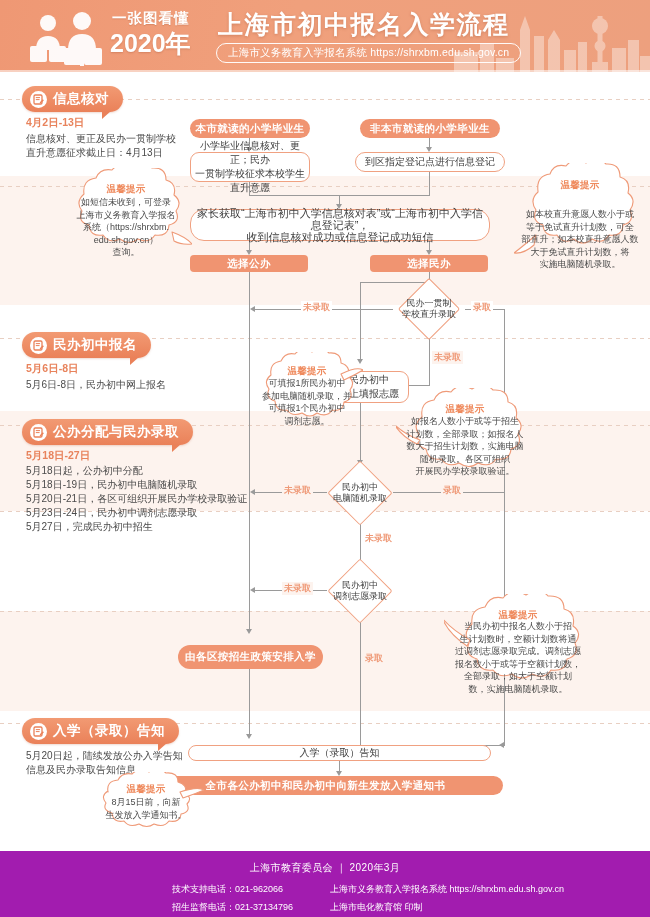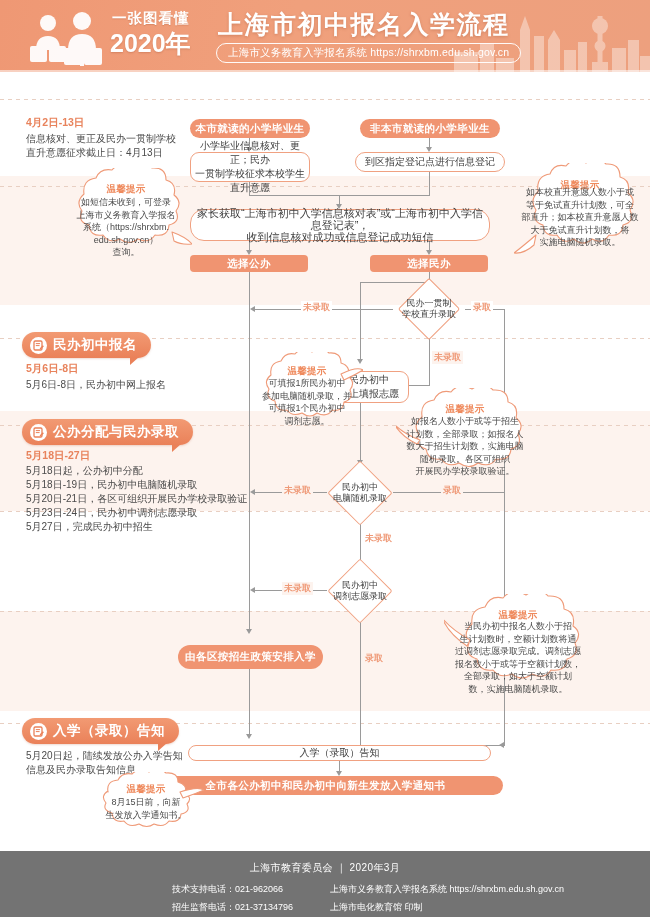--- a/index.html
+++ b/index.html
@@ -170,21 +170,21 @@
     color: #ef8a5d; font-size: 9.5px; font-weight: bold; letter-spacing: .3px;
   }
   .cloud .c-body {
     position: absolute; color: #4a4a4a; font-size: 9px; line-height: 12.5px;
     text-align: center;
   }
 
   
   .footer {
     position: absolute; left: 0; bottom: 0; width: 650px; height: 66px;
-    background: #737373;
+    background: #a21caf;
   }
   .footer .f1 {
     position: absolute; left: 0; top: 10px; width: 650px; text-align: center;
     color: #fff; font-size: 10px; letter-spacing: .4px;
   }
   .footer .fcol { position: absolute; color: #fff; font-size: 9px; white-space: nowrap; }
 </style>
 </head>
 <body>
 
@@ -238,20 +238,31 @@
         <rect x="52" y="34" width="4" height="22"></rect>
       </g>
     </svg>
     <div class="hdr-sm">一张图看懂</div>
     <div class="hdr-year">2020年</div>
     <div class="hdr-title">上海市初中报名入学流程</div>
     <div class="hdr-pill">上海市义务教育入学报名系统 https://shrxbm.edu.sh.gov.cn</div>
     <div class="hdr-rule"></div>
   </div>
 
+  <div class="sec-tag" style="left:22px;top:86px;">
+    <span class="ico">
+      <svg width="11" height="11" viewBox="0 0 11 11">
+          <rect x="1" y="1" width="8" height="9" rx="1.2" fill="none" stroke="#ea8159" stroke-width="1.3"></rect>
+          <path d="M3.2 3.6 h3.4 M3.2 5.6 h3" stroke="#ea8159" stroke-width="1" stroke-linecap="round"></path>
+          <path d="M6.6 8.4 l3.2 -3.2 l1.1 1.1 l-3.2 3.2 z" fill="#ea8159"></path>
+        </svg>
+    </span>
+    <span class="lbl">信息核对</span>
+    <span class="tail"></span>
+  </div>
   <div class="sec-date" style="left:26px;top:116px;">4月2日-13日</div>
   <div class="sec-body" style="left:26px;top:132px;width:180px;">信息核对、更正及民办一贯制学校
 直升意愿征求截止日：4月13日</div>
 
   <div class="sec-tag" style="left:22px;top:332px;">
     <span class="ico">
       <svg width="11" height="11" viewBox="0 0 11 11">
           <rect x="1" y="1" width="8" height="9" rx="1.2" fill="none" stroke="#ea8159" stroke-width="1.3"></rect>
           <path d="M3.2 3.6 h3.4 M3.2 5.6 h3" stroke="#ea8159" stroke-width="1" stroke-linecap="round"></path>
           <path d="M6.6 8.4 l3.2 -3.2 l1.1 1.1 l-3.2 3.2 z" fill="#ea8159"></path>
@@ -440,21 +451,21 @@
 edu.sh.gov.cn）
 查询。</div>
   </div>
 
   <div class="cloud" style="left:514px;top:163px;width:132px;height:100px;">
     <svg width="132" height="100" viewBox="0 0 132 100">
       <path d="M24 28 q-2 -15 12 -17 q4 -11 16 -8 q8 -10 20 -3 q11 -8 20 1 q14 -1 14 13 q11 3 8 16 q9 7 2 17 q5 12 -7 15 q-1 12 -14 10 q-6 10 -17 4 q-9 8 -18 0 q-11 6 -17 -4 q-13 2 -14 -10 q-12 -4 -7 -15 q-7 -10 2 -18 z" fill="#ffffff" stroke="#ef9a78" stroke-width="1.1" stroke-linejoin="round"></path>
       <path d="M22 72 q-14 12 -22 18 q10 1 20 -8 z" fill="#ffffff" stroke="#ef9a78" stroke-width="1.1" stroke-linejoin="round"></path>
     </svg>
     <div class="c-title" style="top:16px;">温馨提示</div>
-    <div class="c-body" style="top:23px;left:4px;width:124px;white-space:pre-line;">如本校直升意愿人数小于或
+    <div class="c-body" style="top:45px;left:4px;width:124px;white-space:pre-line;">如本校直升意愿人数小于或
 等于免试直升计划数，可全
 部直升；如本校直升意愿人数
 大于免试直升计划数，将
 实施电脑随机录取。</div>
   </div>
 
   <div class="cloud" style="left:251px;top:352px;width:112px;height:78px;">
     <svg width="112" height="78" viewBox="0 0 112 78">
       <path d="M20 23 q-2 -12 10 -14 q4 -9 14 -7 q7 -8 17 -2 q9 -7 17 1 q12 -1 12 10 q10 3 7 13 q8 6 2 14 q4 9 -6 12 q-1 10 -12 8 q-5 8 -15 3 q-7 6 -15 0 q-10 4 -15 -3 q-11 2 -12 -9 q-10 -3 -6 -12 q-6 -8 2 -14 z" fill="#ffffff" stroke="#ef9a78" stroke-width="1.1" stroke-linejoin="round"></path>
       <path d="M90 22 q16 -8 22 -4 q-8 5 -19 10 z" fill="#ffffff" stroke="#ef9a78" stroke-width="1.1" stroke-linejoin="round"></path>

